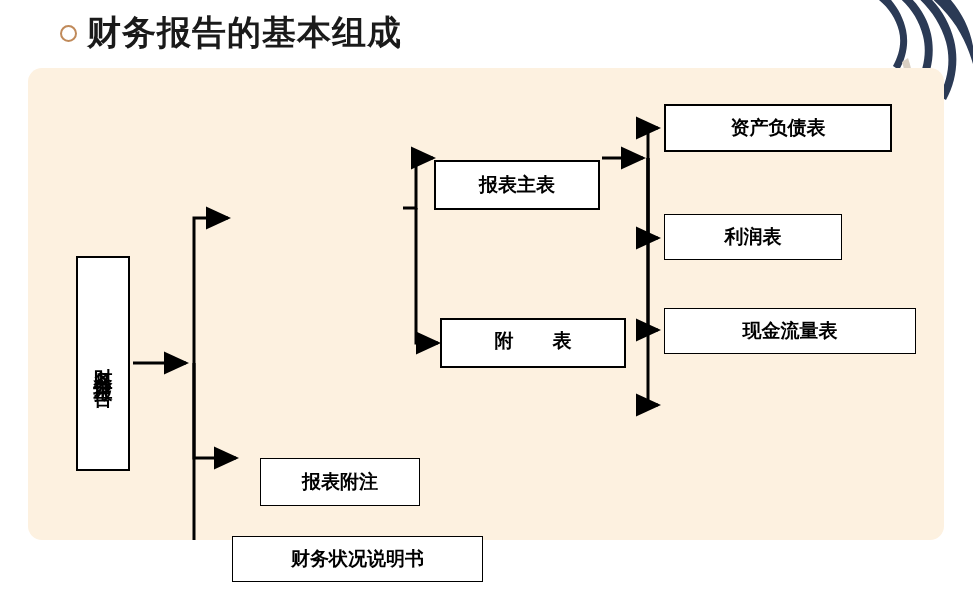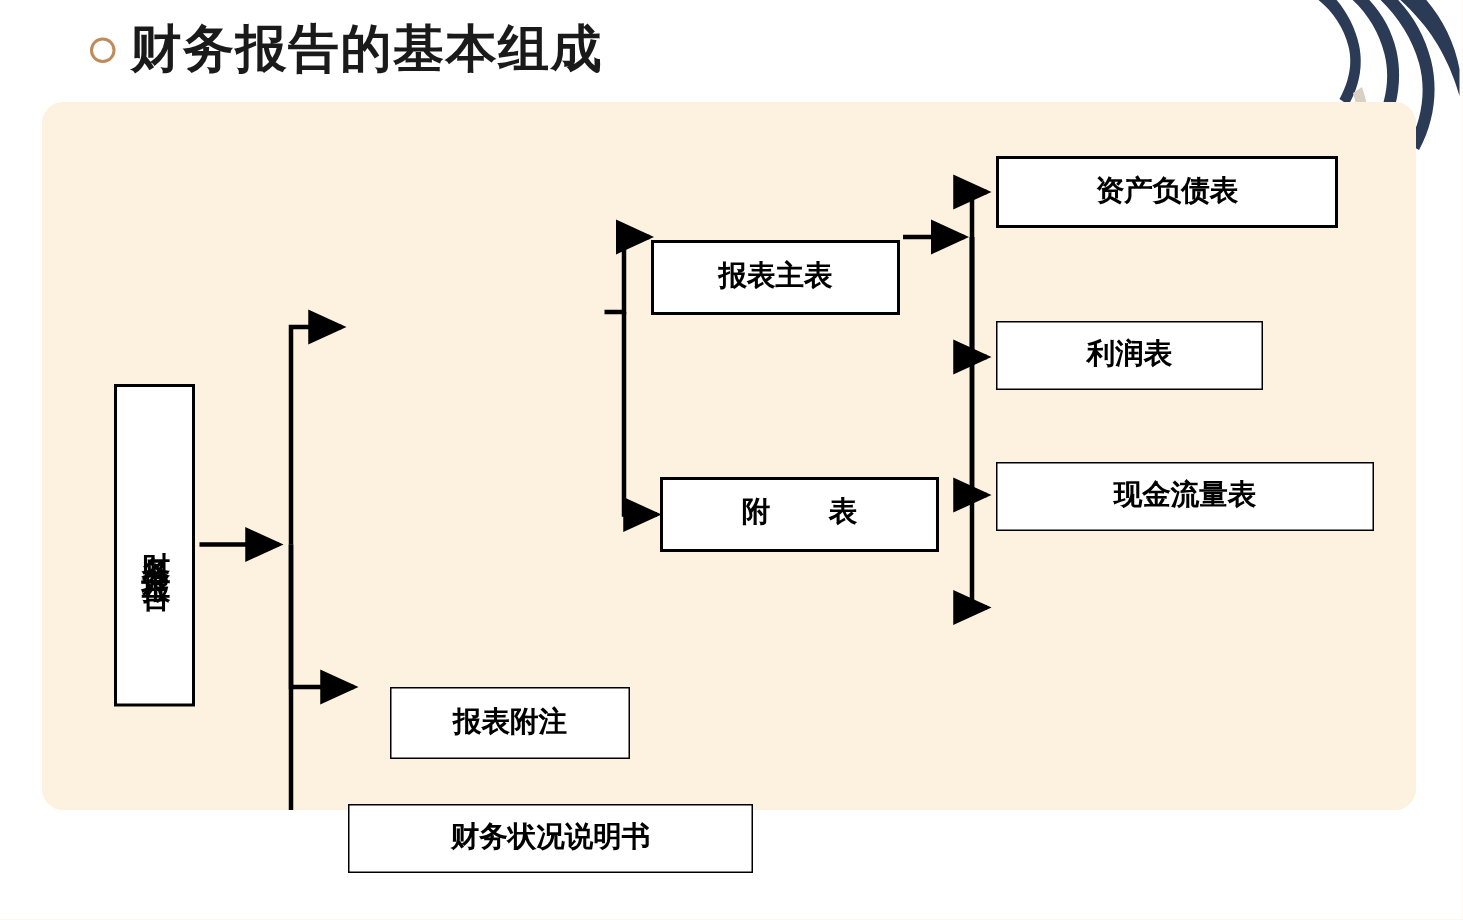--- a/index.html
+++ b/index.html
@@ -109,14 +109,14 @@
 
   <div class="node" style="left:636px; top:36px; width:228px; height:48px;">资产负债表</div>
 
   <div class="node thin" style="left:636px; top:146px; width:178px; height:46px;">利润表</div>
 
   <div class="node thin" style="left:636px; top:240px; width:252px; height:46px;">现金流量表</div>
 
 
   <div class="node thin" style="left:232px; top:366px; width:160px; height:48px;margin-top:24px;">报表附注</div>
 
-  <div class="node thin" style="left:204px; top:468px; width:270px; height:46px;">财务状况说明书</div>
+  <div class="node thin" style="left:204px; top:468px; width:251px; height:46px;">财务状况说明书</div>
 </div>
 
 </body></html>

